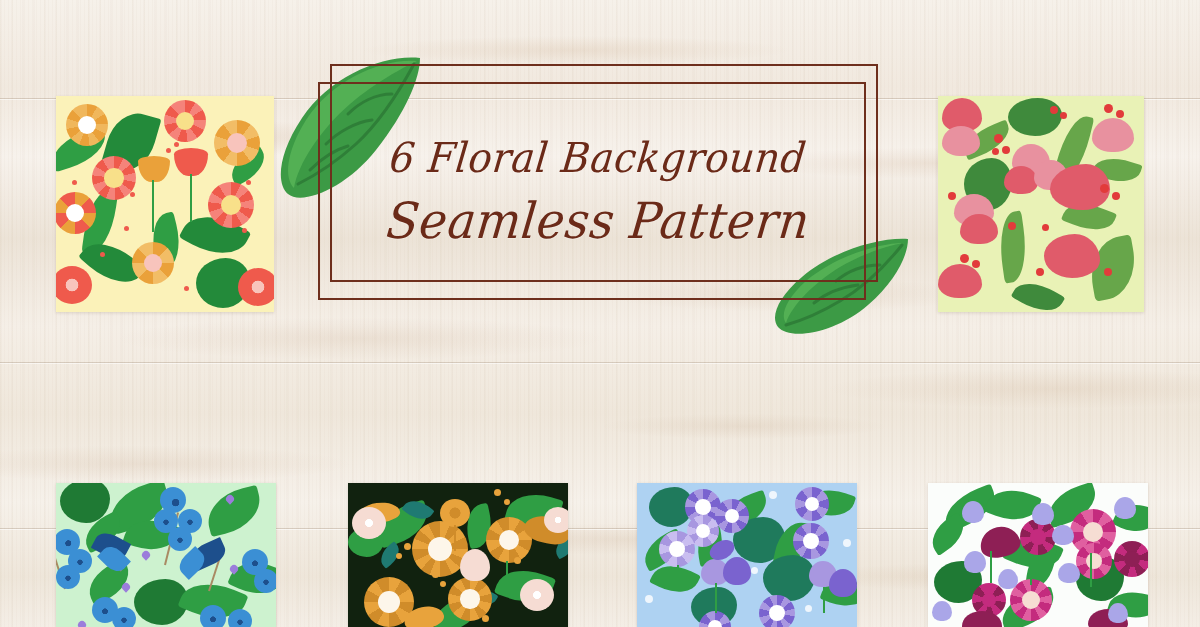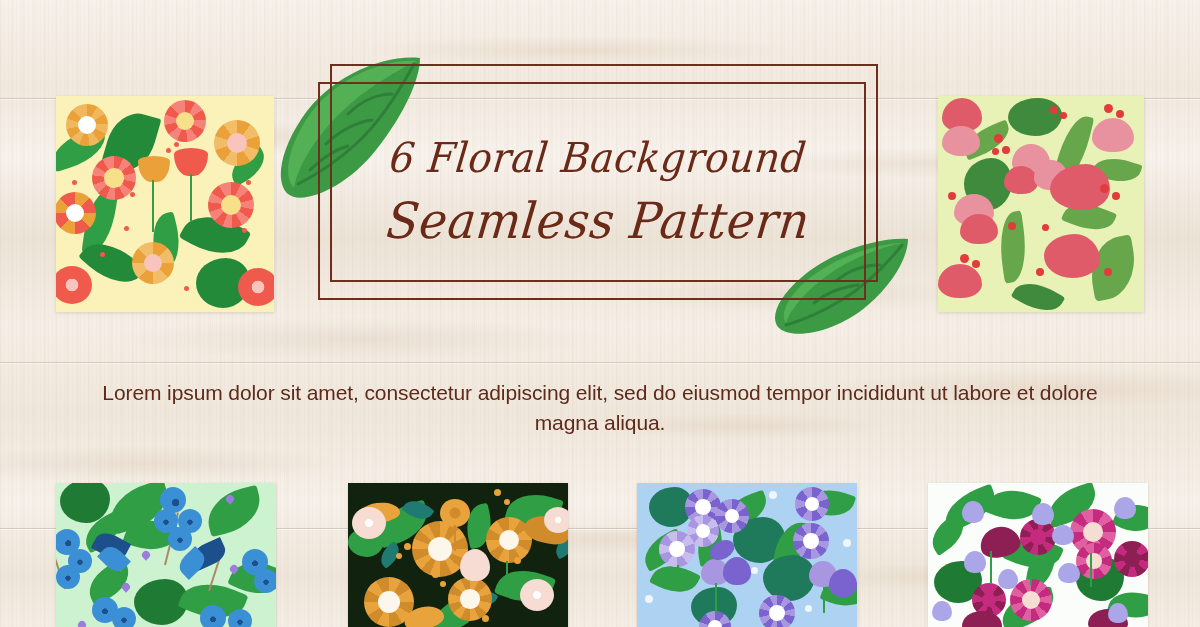--- a/index.html
+++ b/index.html
@@ -400,15 +400,14 @@
 
   <div id="title-frame">
     <div class="frame-outer"></div>
     <div class="frame-inner"></div>
     <div id="title-text">
       <div class="script" id="title-line-1">6 Floral Background</div>
       <div class="script" id="title-line-2">Seamless Pattern</div>
     </div>
   </div>
 
-  <div id="subtitle">Lorem ipsum dolor sit amet, consectetur adipiscing elit, sed do eiusmod tempor incididunt ut labore et dolore magna aliqua.</div>
 
 </div>
 
 </body></html>

